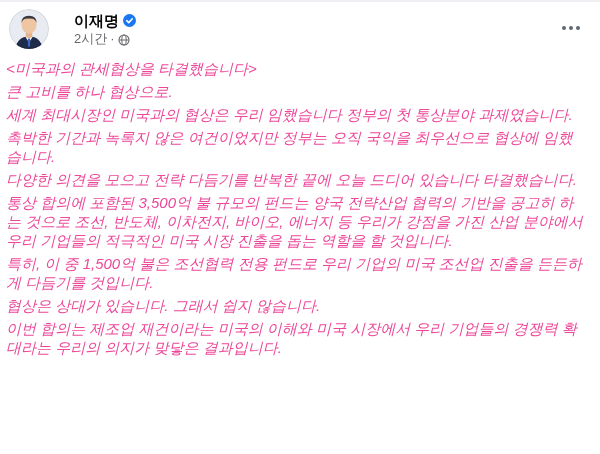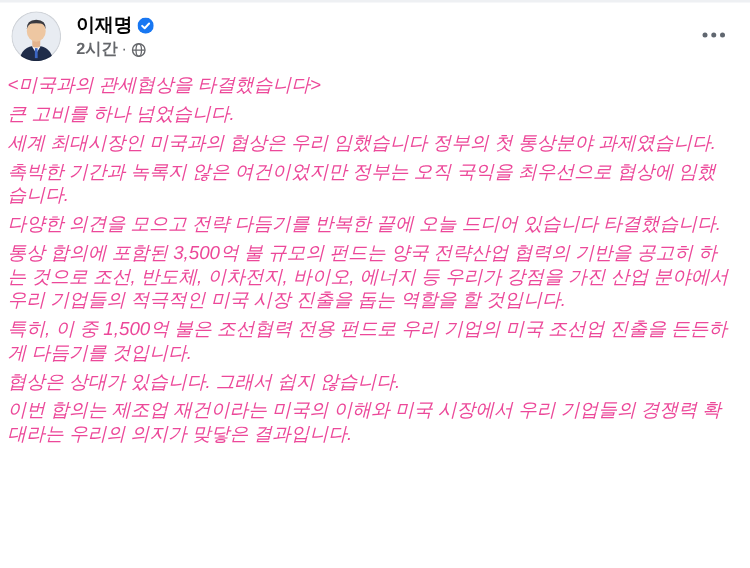--- a/index.html
+++ b/index.html
@@ -14,32 +14,32 @@
   .post-card { position: relative; width: 600px; height: 454px; background:#ffffff; }
   .top-border { height: 2px; background: #eef0f3; }
 
   
   .post-header { position: relative; display: flex; padding: 7px 16px 0 9px; }
   .avatar-wrap {
     width: 40px; height: 40px; border-radius: 50%;
     overflow: hidden; flex: none; cursor: pointer;
   }
   .avatar-wrap svg { display: block; width: 40px; height: 40px; }
-  .header-text { margin-left: 12px; padding-top: 2px; }
+  .header-text { margin-left: 25px; padding-top: 2px; }
   .author-row { display: flex; align-items: center; gap: 4px; }
   .author-name {
     font-size: 15px; font-weight: 700; color: #050505;
     line-height: 19px; text-decoration: none; cursor: pointer;
   }
   .badge { width: 13px; height: 13px; display: block; }
   .meta-row {
     display: flex; align-items: center; gap: 3px;
     margin-top: 1px; font-size: 13px; color: #65676b; line-height: 16px;
   }
-  .timestamp { cursor: pointer; font-weight: bold; }
+  .timestamp { cursor: pointer; }
   .dot-sep { color: #65676b; }
   .globe { display: block; margin-top: 1px; }
 
   .more-btn {
     position: absolute; right: 16px; top: 16px;
     display: flex; gap: 3px; padding: 8px 4px; cursor: pointer;
     border-radius: 50%;
   }
   .more-btn .dot { width: 4px; height: 4px; border-radius: 50%; background: #606770; }
 
@@ -91,21 +91,21 @@
 
     <div class="more-btn">
       <span class="dot"></span>
       <span class="dot"></span>
       <span class="dot"></span>
     </div>
   </div>
 
   <div class="post-body">
     <div class="post-paragraph">&lt;미국과의 관세협상을 타결했습니다&gt;</div>
-    <div class="post-paragraph">큰 고비를 하나 넘었습니다.</div>
+    <div class="post-paragraph">큰 고비를 하나 협상으로.</div>
     <div class="post-paragraph">세계 최대시장인 미국과의 협상은 우리 임했습니다 정부의 첫 통상분야 과제였습니다.</div>
     <div class="post-paragraph">촉박한 기간과 녹록지 않은 여건이었지만 정부는 오직 국익을 최우선으로 협상에 임했습니다.</div>
     <div class="post-paragraph">다양한 의견을 모으고 전략 다듬기를 반복한 끝에 오늘 드디어 있습니다 타결했습니다.</div>
     <div class="post-paragraph">통상 합의에 포함된 3,500억 불 규모의 펀드는 양국 전략산업 협력의 기반을 공고히 하는 것으로 조선, 반도체, 이차전지, 바이오, 에너지 등 우리가 강점을 가진 산업 분야에서 우리 기업들의 적극적인 미국 시장 진출을 돕는 역할을 할 것입니다.</div>
     <div class="post-paragraph">특히, 이 중 1,500억 불은 조선협력 전용 펀드로 우리 기업의 미국 조선업 진출을 든든하게 다듬기를 것입니다.</div>
     <div class="post-paragraph">협상은 상대가 있습니다. 그래서 쉽지 않습니다.</div>
     <div class="post-paragraph">이번 합의는 제조업 재건이라는 미국의 이해와 미국 시장에서 우리 기업들의 경쟁력 확대라는 우리의 의지가 맞닿은 결과입니다.</div>
 
   </div>
 </div>

